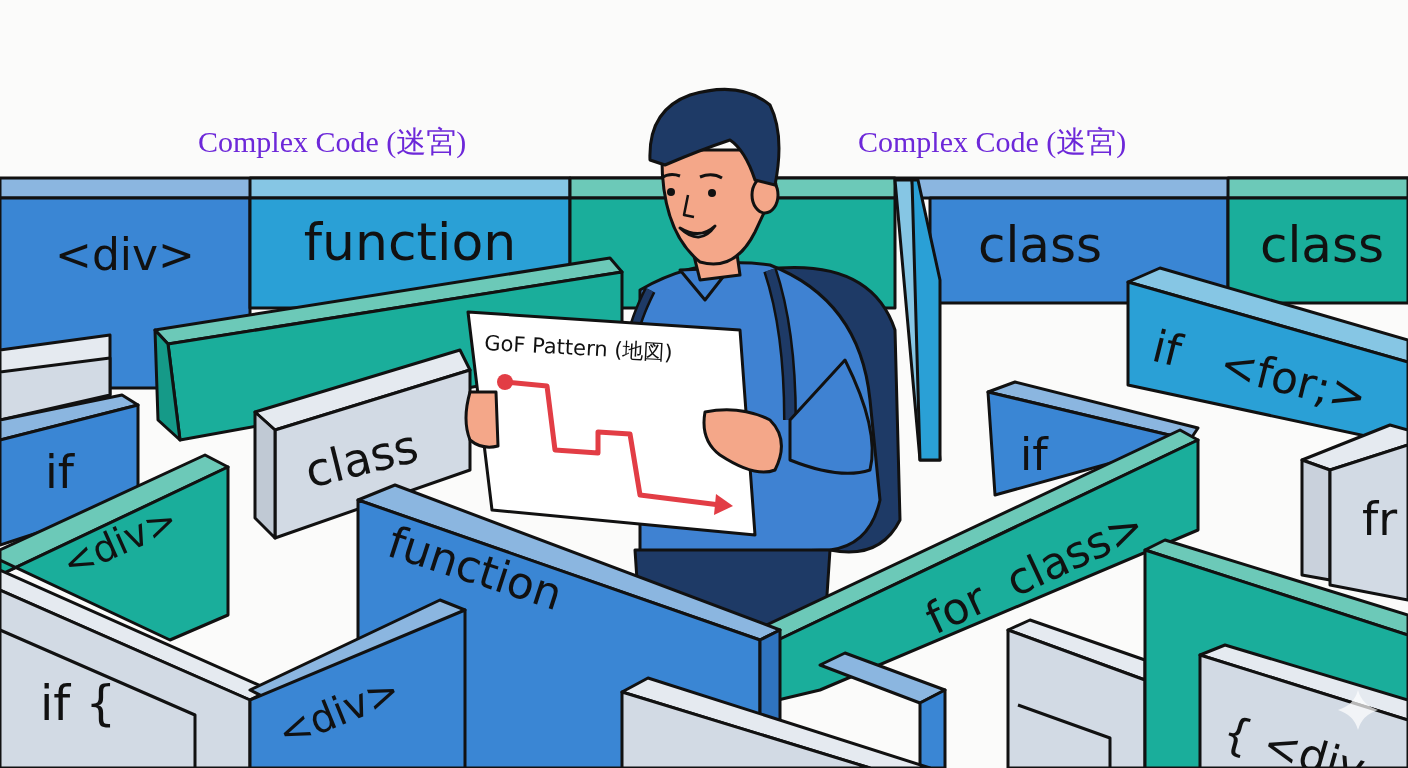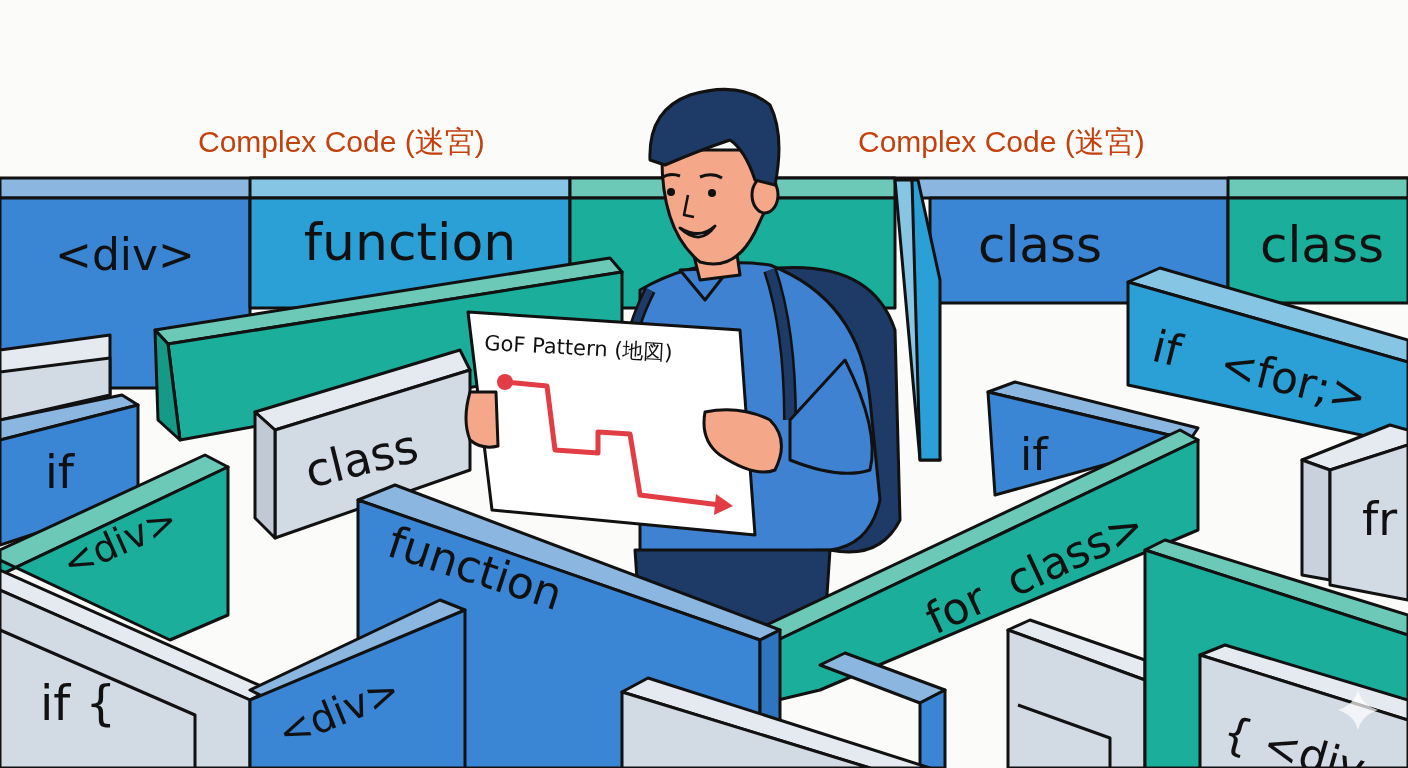--- a/index.html
+++ b/index.html
@@ -1,19 +1,19 @@
 <!DOCTYPE html>
 <html><head>
 <meta charset="utf-8">
 <style>
   html, body { margin:0; padding:0; }
   body { width:1408px; height:768px; overflow:hidden; background:#fbfbfa; position:relative;
          font-family:"DejaVu Sans", sans-serif; }
   #scene { position:absolute; left:0; top:0; width:1408px; height:768px; }
-  .caption { position:absolute; font-family:Liberation Sans, sans-serif; font-size:30px; color:#c2410c; white-space:nowrap; }
+  .caption { position:absolute; font-family:Liberation Serif, serif; font-size:30px; color:#6d28d9; white-space:nowrap; }
   svg text { font-family:"DejaVu Sans", sans-serif; fill:#111; }
 </style>
 </head>
 <body>
 
 <div id="scene">
 <svg width="1408" height="768" viewBox="0 0 1408 768" xmlns="http://www.w3.org/2000/svg" stroke="#111" stroke-width="3" stroke-linejoin="round">
 
   <g>
 

